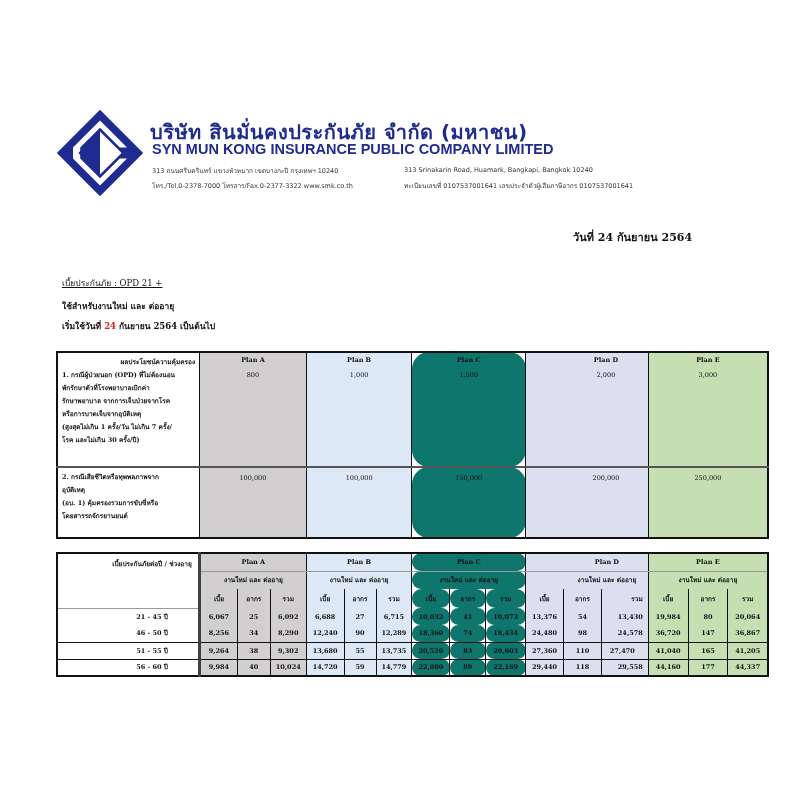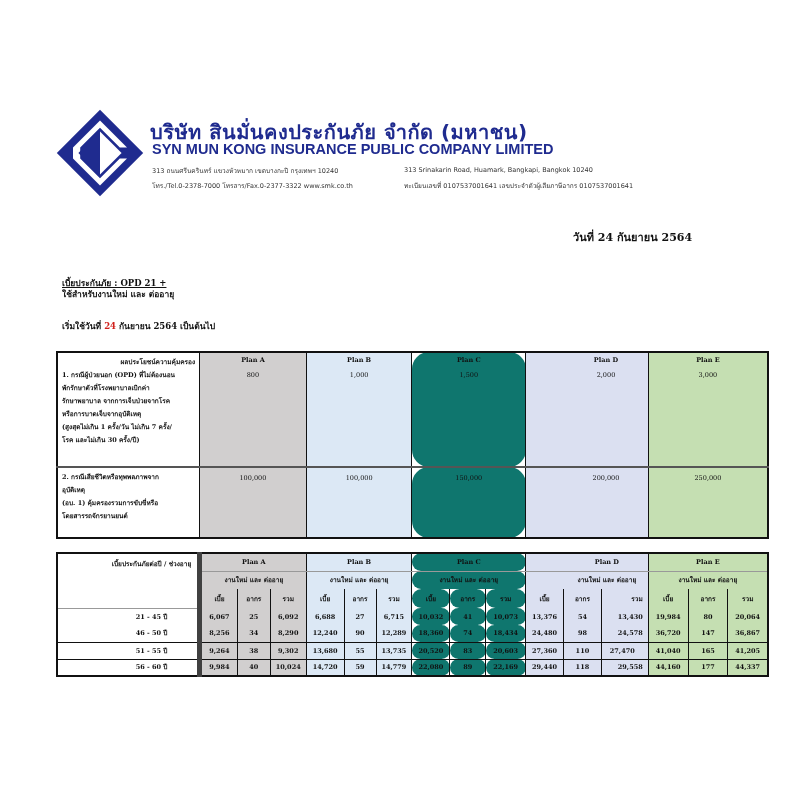--- a/index.html
+++ b/index.html
@@ -5,21 +5,21 @@
   * { box-sizing: border-box; margin: 0; padding: 0; }
   html, body { width: 800px; height: 800px; background: #ffffff; overflow: hidden; }
   body { position: relative; font-family: "DejaVu Serif", serif; color: #111; }
 
   .logo { position: absolute; left: 55px; top: 108px; width: 90px; height: 90px; }
   .company-th { position: absolute; left: 150px; top: 116px; font-family: "DejaVu Sans", sans-serif; font-weight: bold; font-size: 20px; color: #1f2b8f; letter-spacing: 0.5px; white-space: nowrap; }
   .company-en { position: absolute; left: 152px; top: 141px; font-family: "Liberation Sans", sans-serif; font-weight: bold; font-size: 14.5px; color: #1f2b8f; white-space: nowrap; }
   .addr { position: absolute; font-family: "DejaVu Sans", sans-serif; font-size: 6.5px; color: #333; white-space: nowrap; }
   .date { position: absolute; left: 573px; top: 228px; font-family: "DejaVu Serif", serif; font-weight: bold; font-size: 11px; color: #111; white-space: nowrap; }
 
-  .title { position: absolute; left: 62px; top: 276px; font-weight: bold; font-size: 8.5px; text-decoration: underline; white-space: nowrap; }
+  .title { position: absolute; left: 62px; top: 276px; font-weight: normal; font-size: 8.5px; text-decoration: underline; white-space: nowrap; }
   .subline { position: absolute; left: 62px; font-weight: bold; font-size: 8.5px; white-space: nowrap; }
   .red { color: #d0201c; }
 
   table { border-collapse: collapse; position: absolute; font-family: "DejaVu Serif", serif; }
   td, th { font-weight: normal; }
 
   
   .benefit { left: 56px; top: 351px; width: 713px; border: 2px solid #111; }
   .benefit td { vertical-align: top; font-size: 6.5px; border-right: 1px solid #111; }
   .benefit tr.r1 td { border-bottom: 2px solid #555; height: 115px; }
@@ -33,21 +33,21 @@
 
   .cA { background: #d1cfcf; }
   .cB { background: #dce8f5; }
   .cC { background: #0f766e; border-radius: 17px; }
   .cD { background: #dbe0f1; }
   .cE { background: #c5dfb2; }
 
   
   .premium { left: 56px; top: 552px; width: 713px; border: 2px solid #111; }
   .premium td { font-size: 6.5px; text-align: center; height: 17px; }
-  .premium .lbl { width: 143px; text-align: center; font-weight: bold; border-right: 5px solid #404040; padding-left: 48px; }
+  .premium .lbl { width: 143px; text-align: center; font-weight: bold; border-right: 3px solid #404040; padding-left: 48px; }
   .premium tr.h1 td { height: 18px; border-bottom: 1px solid #999; font-weight: bold; }
   .premium tr.h2 td { height: 18px; font-weight: bold; }
   .premium tr.h3 td { height: 19px; font-weight: bold; }
   .premium .planL { border-left: 1px solid #111; }
   .premium .vsep { border-left: 1px solid #111; }
   .premium tr.rb td { border-top: 1px solid #111; }
   .premium td.num { font-weight: bold; }
 </style>
 </head>
 <body>
@@ -61,21 +61,21 @@
 <div class="company-th">บริษัท สินมั่นคงประกันภัย จำกัด (มหาชน)</div>
 <div class="company-en">SYN MUN KONG INSURANCE PUBLIC COMPANY LIMITED</div>
 <div class="addr" style="left:152px;top:166px;">313 ถนนศรีนครินทร์ แขวงหัวหมาก เขตบางกะปิ กรุงเทพฯ 10240</div>
 <div class="addr" style="left:152px;top:181px;">โทร./Tel.0-2378-7000 โทรสาร/Fax.0-2377-3322 www.smk.co.th</div>
 <div class="addr" style="left:404px;top:166px;">313 Srinakarin Road, Huamark, Bangkapi, Bangkok 10240</div>
 <div class="addr" style="left:404px;top:181px;">ทะเบียนเลขที่ 0107537001641 เลขประจำตัวผู้เสียภาษีอากร 0107537001641</div>
 
 <div class="date">วันที่ 24 กันยายน 2564</div>
 
 <div class="title">เบี้ยประกันภัย : OPD 21 +</div>
-<div class="subline" style="top:287px;">ใช้สำหรับงานใหม่ และ ต่ออายุ</div>
+<div class="subline" style="top:299px;">ใช้สำหรับงานใหม่ และ ต่ออายุ</div>
 <div class="subline" style="top:319px;">
   <span>เริ่มใช้วันที่</span>
   <span class="red">24</span>
   <span>กันยายน 2564 เป็นต้นไป</span>
 </div>
 
 <table class="benefit">
   <colgroup>
     <col style="width:143px">
       <col style="width:107px">

